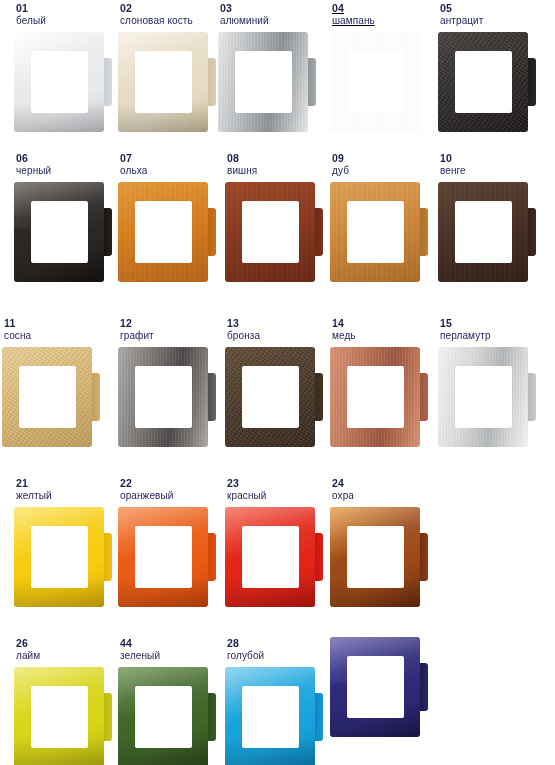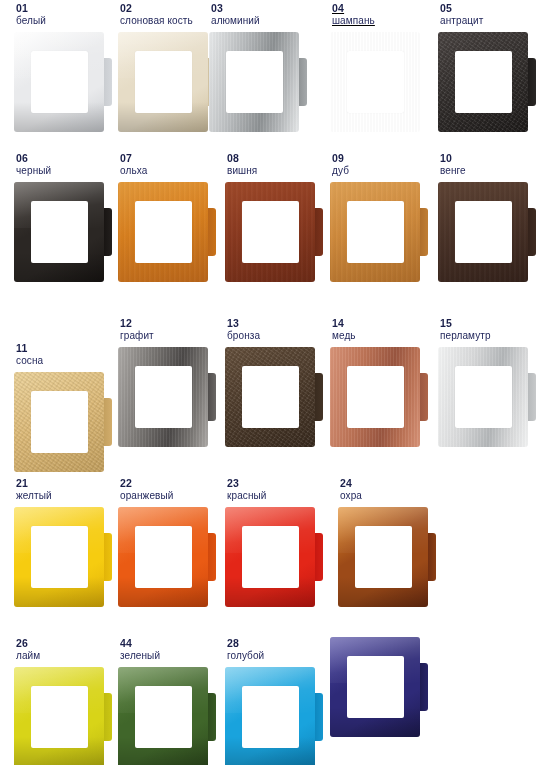--- a/index.html
+++ b/index.html
@@ -174,21 +174,21 @@
         <div class="frame-tab" style="background: linear-gradient(90deg, rgb(207, 192, 159), rgb(216, 205, 179));"></div>
         <div class="frame-body">
           <div class="frame-texture" style="background: linear-gradient(150deg, rgb(243, 236, 220) 0%, rgb(230, 220, 198) 40%, rgb(230, 220, 198) 68%, rgb(207, 192, 159) 100%);">
             <div class="gloss"></div>
             <div class="shade-bottom"></div>
           </div>
           <div class="frame-aperture"></div>
         </div>
       </div>
     </div>
-    <div class="swatch-cell" style="left: 209px; top: 2px;">
+    <div class="swatch-cell" style="left: 218px; top: 2px;">
       <div class="swatch-label">
         <div class="swatch-code">03</div>
         <div class="swatch-name">алюминий</div>
       </div>
       <div class="frame-wrap">
         <div class="frame-tab" style="background: linear-gradient(90deg, rgb(141, 145, 147), rgb(165, 169, 171));"></div>
         <div class="frame-body">
           <div class="frame-texture" style="background: linear-gradient(100deg, rgb(232, 234, 235) 0%, rgb(185, 188, 190) 34%, rgb(141, 145, 147) 62%, rgb(185, 188, 190) 82%, rgb(232, 234, 235) 100%);">
             <div class="brushed"></div>
           </div>
@@ -295,21 +295,21 @@
       <div class="frame-wrap">
         <div class="frame-tab" style="background: linear-gradient(90deg, rgb(51, 33, 26), rgb(62, 43, 33));"></div>
         <div class="frame-body">
           <div class="frame-texture" style="background: linear-gradient(165deg, rgb(95, 68, 53) 0%, rgb(74, 51, 40) 45%, rgb(51, 33, 26) 100%);">
             <div class="grain"></div>
           </div>
           <div class="frame-aperture"></div>
         </div>
       </div>
     </div>
-    <div class="swatch-cell" style="left: 14px; top: 317px; margin-top: 25px;">
+    <div class="swatch-cell" style="left: 2px; top: 317px;">
       <div class="swatch-label">
         <div class="swatch-code">11</div>
         <div class="swatch-name">сосна</div>
       </div>
       <div class="frame-wrap">
         <div class="frame-tab" style="background: linear-gradient(90deg, rgb(194, 159, 94), rgb(210, 173, 108));"></div>
         <div class="frame-body">
           <div class="frame-texture" style="background: linear-gradient(155deg, rgb(236, 211, 155) 0%, rgb(221, 186, 120) 48%, rgb(194, 159, 94) 100%);">
             <div class="speckle"></div>
           </div>
@@ -418,21 +418,21 @@
         <div class="frame-tab" style="background: linear-gradient(90deg, rgb(196, 23, 16), rgb(214, 31, 21));"></div>
         <div class="frame-body">
           <div class="frame-texture" style="background: linear-gradient(150deg, rgb(239, 74, 52) 0%, rgb(227, 38, 24) 40%, rgb(227, 38, 24) 68%, rgb(196, 23, 16) 100%);">
             <div class="gloss"></div>
             <div class="shade-bottom"></div>
           </div>
           <div class="frame-aperture"></div>
         </div>
       </div>
     </div>
-    <div class="swatch-cell" style="left: 338px; top: 477px;">
+    <div class="swatch-cell" style="left: 330px; top: 477px;">
       <div class="swatch-label">
         <div class="swatch-code">24</div>
         <div class="swatch-name">охра</div>
       </div>
       <div class="frame-wrap">
         <div class="frame-tab" style="background: linear-gradient(90deg, rgb(109, 44, 16), rgb(138, 63, 20));"></div>
         <div class="frame-body">
           <div class="frame-texture" style="background: linear-gradient(150deg, rgb(224, 138, 42) 0%, rgb(156, 74, 24) 40%, rgb(156, 74, 24) 68%, rgb(109, 44, 16) 100%);">
             <div class="gloss"></div>
             <div class="shade-bottom"></div>

